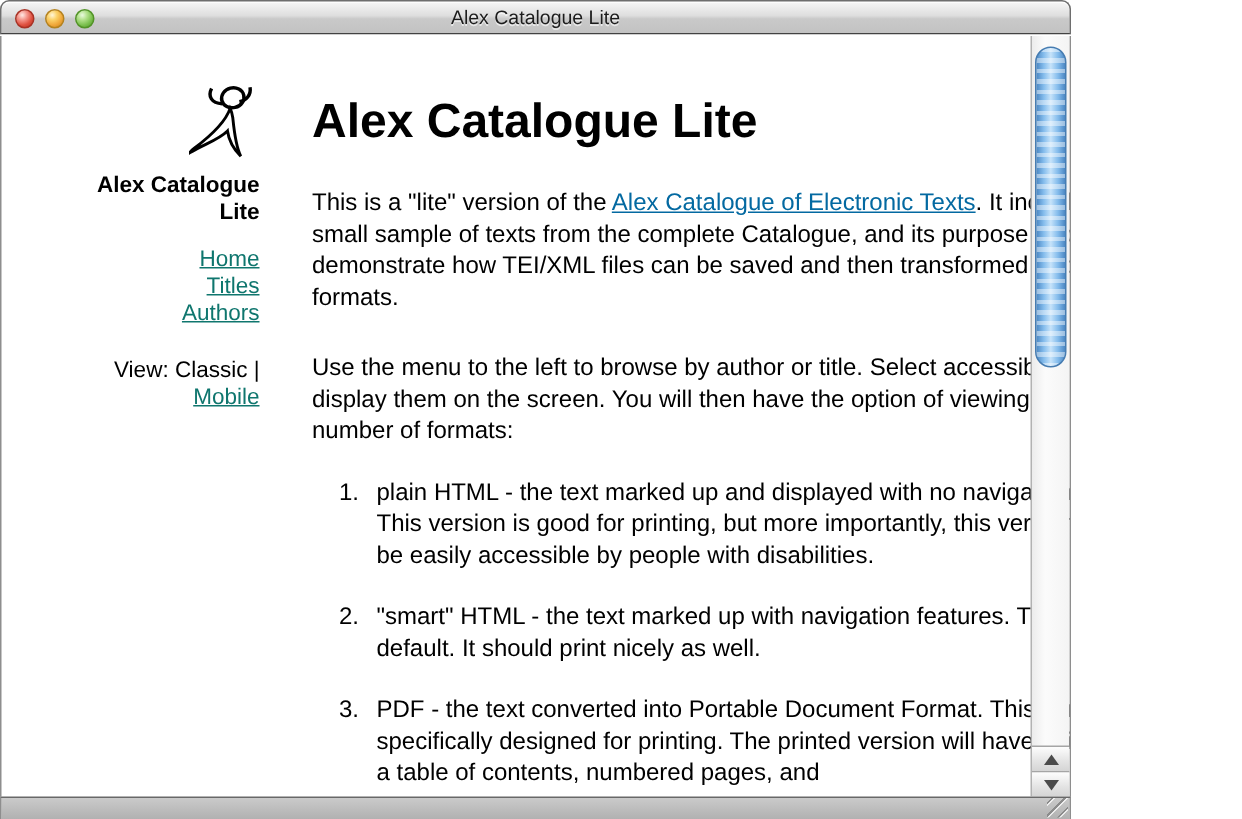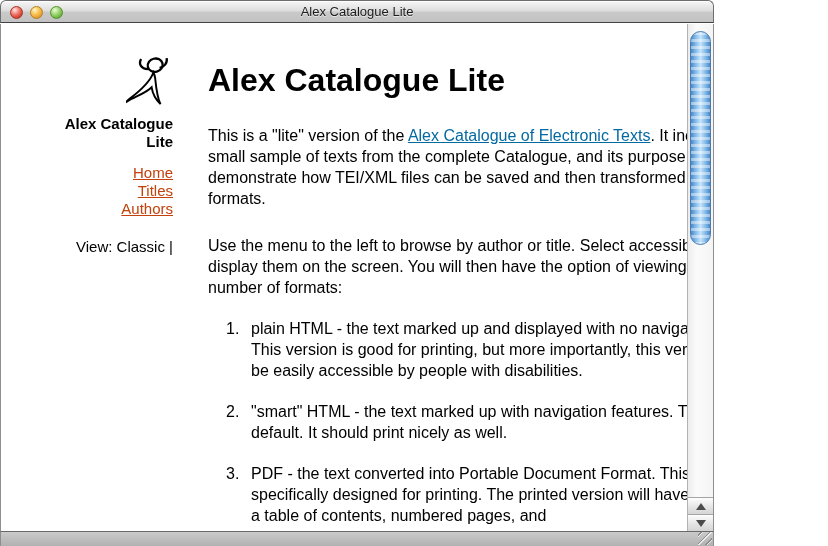--- a/index.html
+++ b/index.html
@@ -42,21 +42,21 @@
     border-left: 1px solid #8e8e8e; border-right: 1px solid #8e8e8e;
   }
   
   .sidebar {
     position: absolute; top: 31px; left: 0; width: 172px;
     text-align: right; font-size: 15px; line-height: 18px; color: #000;
   }
   .logo { display: inline-block; width: 46px; height: 54px; margin: 0 1px 6px 0; }
   .sb-title { font-weight: bold; padding-left: 40px; }
   .sb-nav { margin-top: 13px; }
-  .sb-nav a, .view-link a { color: #c2410c; text-decoration: underline; display: inline-block; }
+  .sb-nav a, .view-link a { color: #0f766e; text-decoration: underline; display: inline-block; }
   .sb-nav a { display: block; }
   .view-block { margin-top: 20px; }
   
   .main { position: absolute; top: 0; left: 207px; width: 578px; color: #000; }
   .main h1 {
     margin: 38px 0 0 0; font-size: 32px; line-height: 37px; font-weight: bold;
   }
   .main p { margin: 26px 0 0 0; font-size: 16px; line-height: 21px; }
   .main p a { color: #0369a1; text-decoration: underline; }
   .main ol { margin: 20px 0 0 0; padding: 0; list-style: none; font-size: 16px; line-height: 21px; }
@@ -123,20 +123,21 @@
         </svg>
       </span>
       <div class="sb-title">Alex Catalogue Lite</div>
       <div class="sb-nav">
         <a href="#">Home</a>
         <a href="#">Titles</a>
         <a href="#">Authors</a>
       </div>
       <div class="view-block">
         <div>View: Classic |</div>
+        <div class="view-link"><a href="#">Mobile</a></div>
       </div>
     </div>
 
     <div class="main">
       <h1>Alex Catalogue Lite</h1>
       <p><span>This is a "lite" version of the </span><a href="#">Alex Catalogue of Electronic Texts</a><span>. It includes only a small sample of texts from the complete Catalogue, and its purpose is to demonstrate how TEI/XML files can be saved and then transformed into other formats.</span></p>
       <p>Use the menu to the left to browse by author or title. Select accessible titles to display them on the screen. You will then have the option of viewing the texts in a number of formats:</p>
       <ol>
         <li>
           <span class="li-num">1.</span>

